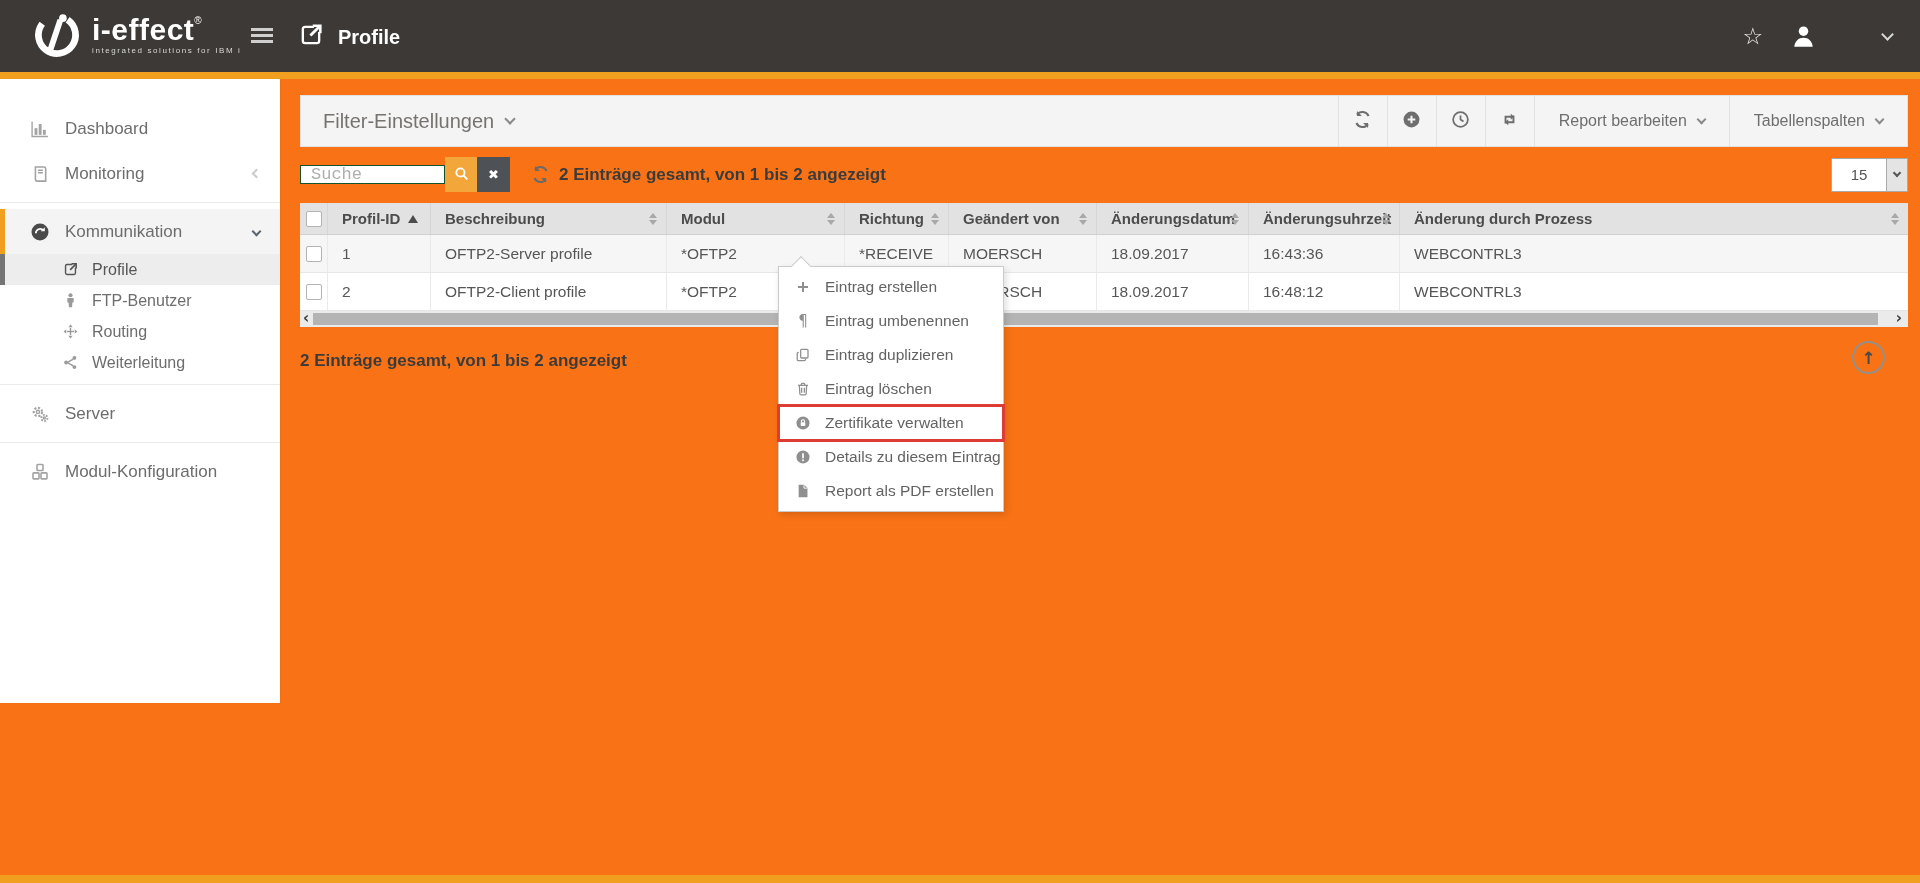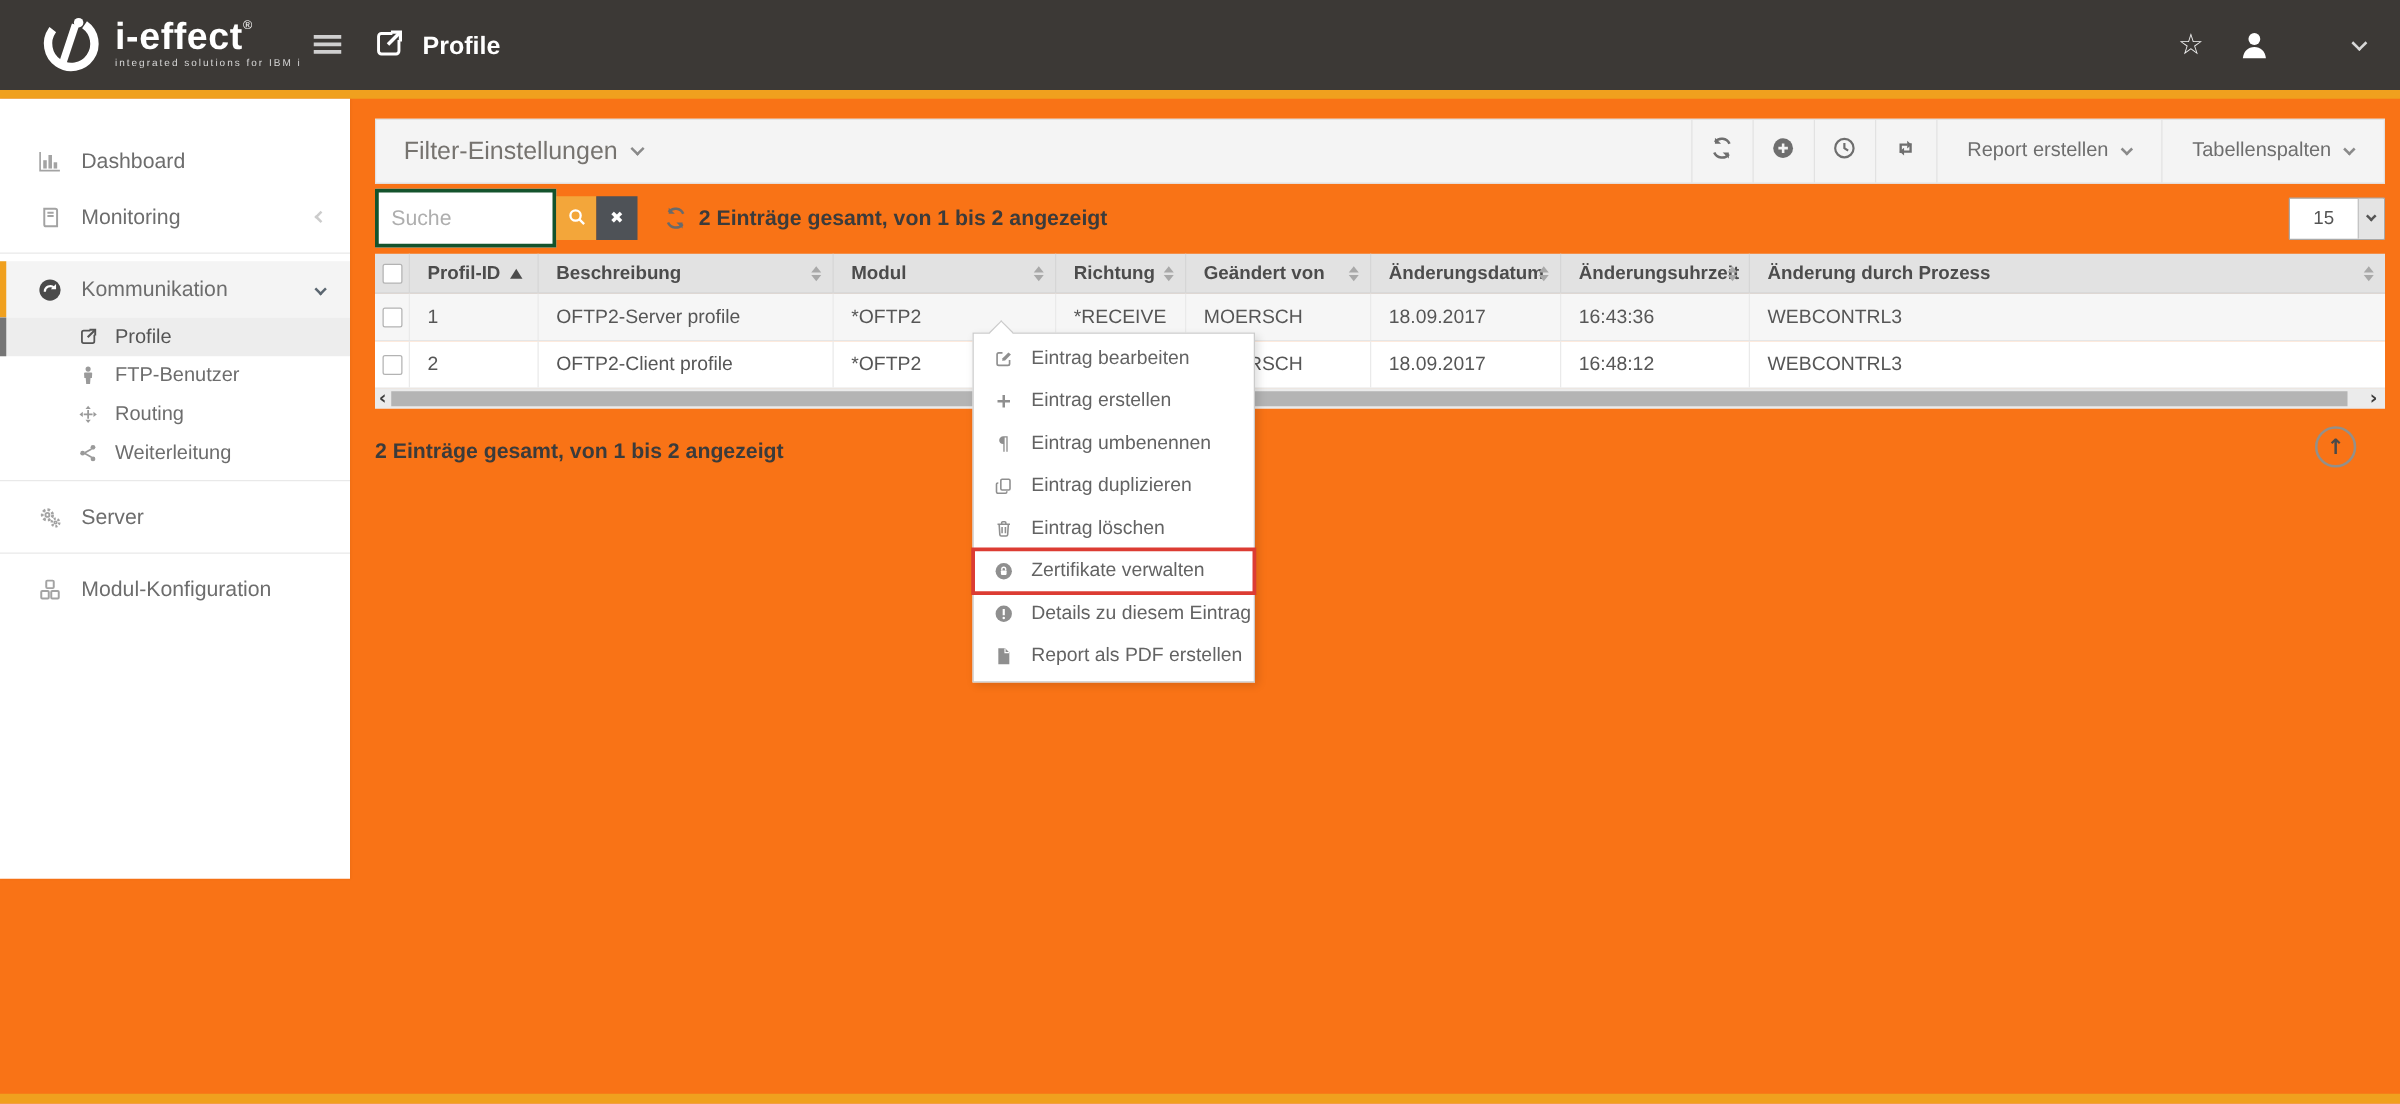--- a/index.html
+++ b/index.html
@@ -59,22 +59,22 @@
   .fb-spacer { flex:1; }
   .fb-tool { width:49px; height:100%; border-left:1px solid #e2e2e2; display:flex; align-items:center;
              justify-content:center; color:#6e6e6e; cursor:pointer; }
   .fb-tool svg { width:19px; height:19px; }
   .fb-menu { height:100%; border-left:1px solid #e2e2e2; display:flex; align-items:center; gap:11px;
              padding:0 24px; font-size:16px; color:#6e6e6e; cursor:pointer; }
   .fb-menu .chev { width:7px; height:7px; color:#8a8a8a; margin-top:-3px; }
 
   
   .toolbar { position:absolute; left:300px; top:157px; width:1608px; height:35px; display:flex; align-items:center; }
-  .search-input { width:145px; height:47px; border:3px solid #14532d; padding:0 10px; font-size:17px;
-                  color:#555; outline:none; font-family:Liberation Sans, sans-serif; }
+  .search-input { width:145px; height:19px; border:1px solid #14532d; padding:0 10px; font-size:17px;
+                  color:#555; outline:none; font-family:Liberation Mono, monospace; }
   .search-input::placeholder { color:#aeaeae; }
   .btn-search { width:32px; height:35px; background:#f3a63a; border:none; cursor:pointer;
                 display:flex; align-items:center; justify-content:center; }
   .btn-search svg { width:17px; height:17px; }
   .btn-clear { width:33px; height:35px; background:#4e5257; border:none; cursor:pointer; color:#fff;
                font-size:13px; font-weight:bold; }
   .tb-refresh { margin-left:21px; color:#6a6a6a; width:19px; height:19px; cursor:pointer; }
   .tb-refresh svg { width:19px; height:19px; }
   .tb-summary { margin-left:9px; font-size:17px; font-weight:bold; color:#3b3b3b; }
   .pagesize { margin-left:auto; width:77px; height:34px; border:1px solid #a9a9a9; background:#fff;
@@ -318,21 +318,21 @@
       <span>
         <svg viewBox="0 0 24 24" fill="none" stroke="currentColor" stroke-width="2.4">
             <path d="M7 17V8.5h7"></path>
             <path d="M17 7v8.5h-7"></path>
             <path d="M13.6 4.6 18 8.5l-4.4 3.9z" fill="currentColor" stroke="none"></path>
             <path d="M10.4 19.4 6 15.5l4.4-3.9z" fill="currentColor" stroke="none"></path>
           </svg>
       </span>
     </div>
     <div class="fb-menu">
-      <span>Report erstellen</span>
+      <span>Report bearbeiten</span>
       <span class="chev down"></span>
     </div>
     <div class="fb-menu">
       <span>Tabellenspalten</span>
       <span class="chev down"></span>
     </div>
   </div>
 
   <div class="toolbar">
     <input class="search-input" type="text" placeholder="Suche" style="">
@@ -457,29 +457,20 @@
     <span class="hs-arrow hs-right glyph">›</span>
   </div>
 
   <div class="foot-summary">2 Einträge gesamt, von 1 bis 2 angezeigt</div>
   <div class="up-btn glyph">↑</div>
 
   <div class="cmenu">
     <div class="cmenu-caret"></div>
     <div class="cm-item">
       <span class="micon">
-        <svg viewBox="0 0 24 24">
-            <path d="M19 13.5V18a2 2 0 0 1-2 2H6a2 2 0 0 1-2-2V7a2 2 0 0 1 2-2h4.5" fill="none" stroke="currentColor" stroke-width="2"></path>
-            <path d="m10 14.5.6-3.1 7-7L20.6 7l-7 7z" fill="currentColor"></path>
-          </svg>
-      </span>
-      <span>Eintrag bearbeiten</span>
-    </div>
-    <div class="cm-item">
-      <span class="micon">
         <svg viewBox="0 0 24 24" stroke="currentColor" stroke-width="3">
             <path d="M12 4.5v15M4.5 12h15"></path>
           </svg>
       </span>
       <span>Eintrag erstellen</span>
     </div>
     <div class="cm-item">
       <span class="micon">
           <span class="glyph">¶</span>
         </span>

